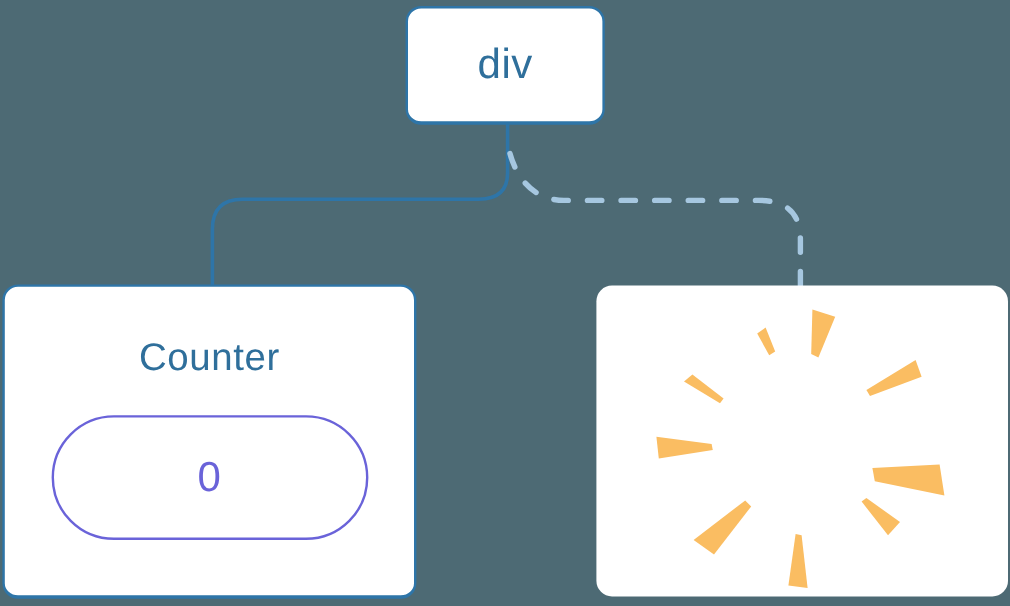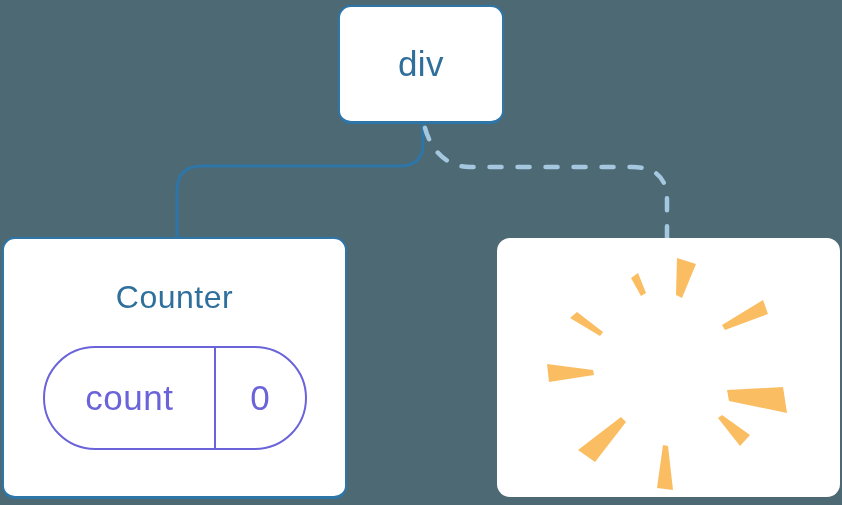--- a/index.html
+++ b/index.html
@@ -30,21 +30,21 @@
   .node{
     position:absolute;
     background:var(--node-fill);
     border-radius:13px;
   }
   .node.bordered{
     border:2px solid var(--accent-blue);
     border-bottom-width:3px;
   }
   .root-node{
-    left:338px;top:5px;width:166px;height:119px;
+    left:338px;top:5px;width:166px;height:99px;
     display:flex;align-items:center;justify-content:center;
   }
   .root-label{
     font-size:35px;font-weight:500;color:var(--label-blue);
     letter-spacing:.5px;
   }
   .counter-node{
     left:2px;top:237px;width:345px;height:262px;
     display:flex;flex-direction:column;align-items:center;
   }
@@ -98,23 +98,20 @@
     <path class="edge-dashed" d="M 424 124 C 429 147 444 167 470 167 L 632 167 C 657 167 667 179 667 200 L 667 238"></path>
   </svg>
 
   <div class="node bordered root-node">
     <span class="root-label">div</span>
   </div>
 
   <div class="node bordered counter-node">
     <div class="counter-title">Counter</div>
     <div class="state-pill">
-      <div class="state-key-cell">
-        <span class="state-text">count</span>
-      </div>
       <div class="state-value-cell">
         <span class="state-text">0</span>
       </div>
     </div>
   </div>
 
   <div class="node poof-node">
     <svg class="poof-icon" viewBox="0 0 343 259" xmlns="http://www.w3.org/2000/svg" aria-hidden="true">
 
       <polygon points="134,40 141,35 149,55 144,58"></polygon>

